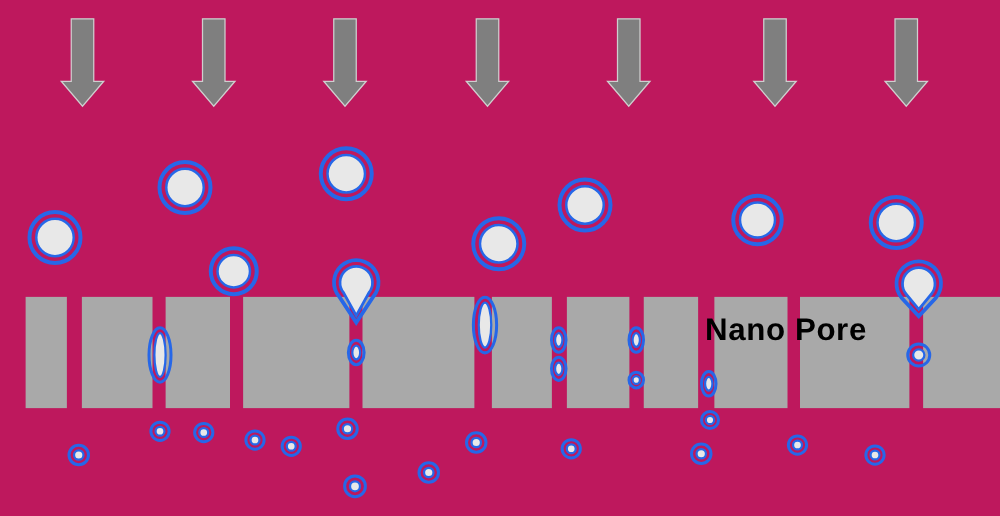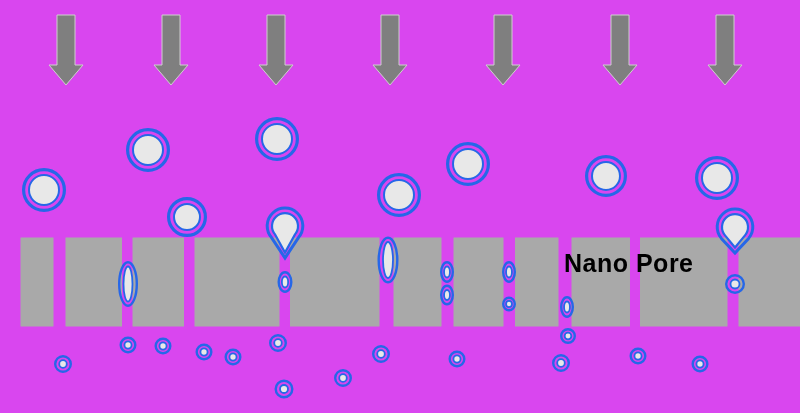--- a/index.html
+++ b/index.html
@@ -4,21 +4,21 @@
 <style>
   html, body {
     margin: 0;
     padding: 0;
     background: #ffffff;
   }
   .canvas {
     position: relative;
     width: 800px;
     height: 413px;
-    background: #d946ef;
+    background: #be185d;
     overflow: hidden;
   }
   svg { display: block; }
   #pore-label {
     font-family: "Liberation Sans", sans-serif;
     font-size: 25px;
     font-weight: bold;
     letter-spacing: 0.5px;
   }
 </style>

